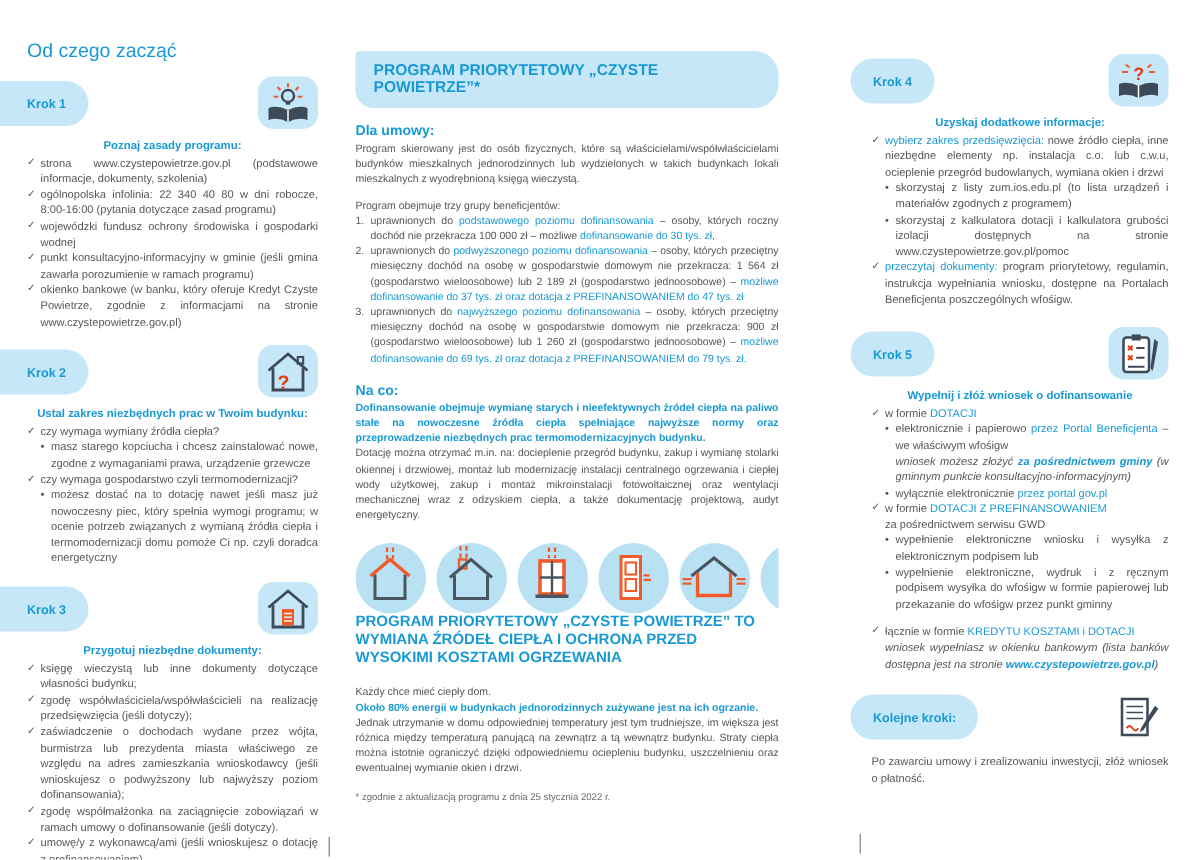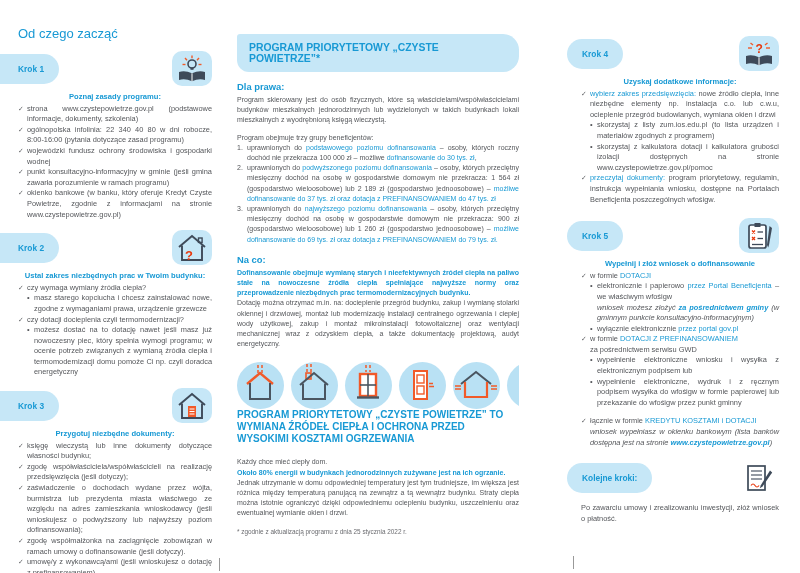--- a/index.html
+++ b/index.html
@@ -114,21 +114,21 @@
   <div class="chk">
       <span class="mark">✓</span>
       <span class="txt">czy wymaga wymiany źródła ciepła?</span>
     </div>
   <div class="sub">
       <span class="mark">•</span>
       <span class="txt">masz starego kopciucha i chcesz zainstalować nowe, zgodne z wymaganiami prawa, urządzenie grzewcze</span>
     </div>
   <div class="chk">
       <span class="mark">✓</span>
-      <span class="txt">czy dotacji docieplenia czyli termomodernizacji?</span>
+      <span class="txt">czy wymaga gospodarstwo czyli termomodernizacji?</span>
     </div>
   <div class="sub">
       <span class="mark">•</span>
       <span class="txt">możesz dostać na to dotację nawet jeśli masz już nowoczesny piec, który spełnia wymogi programu; w ocenie potrzeb związanych z wymianą źródła ciepła i termomodernizacji domu pomoże Ci np. czyli doradca energetyczny</span>
     </div>
 
   <div class="krok-row">
     <div class="krok-pill">Krok 3</div>
     <div class="icon-box">
       <svg width="32" height="30" viewBox="0 0 32 30">
@@ -162,21 +162,21 @@
     </div>
   <div class="chk">
       <span class="mark">✓</span>
       <span class="txt">umowę/y z wykonawcą/ami (jeśli wnioskujesz o dotację z prefinansowaniem)</span>
     </div>
 </div>
 
 <div class="col col-mid">
   <div class="mid-banner">PROGRAM PRIORYTETOWY „CZYSTE POWIETRZE”*</div>
 
-  <div class="mid-h">Dla prawa:</div>
+  <div class="mid-h">Dla umowy:</div>
   <div class="p">Program skierowany jest do osób fizycznych, które są właścicielami/współwłaścicielami budynków mieszkalnych jednorodzinnych lub wydzielonych w takich budynkach lokali mieszkalnych z wyodrębnioną księgą wieczystą.</div>
   <div class="p">Program obejmuje trzy grupy beneficjentów:</div>
   <div class="num-item">
       <span class="num">1.</span>
       <span class="txt"><span class="seg-n">uprawnionych do </span><span class="seg-b">podstawowego poziomu dofinansowania</span><span class="seg-n"> – osoby, których roczny dochód nie przekracza 100 000 zł – możliwe </span><span class="seg-b">dofinansowanie do 30 tys. zł</span><span class="seg-n">,</span></span>
     </div>
   <div class="num-item">
       <span class="num">2.</span>
       <span class="txt"><span class="seg-n">uprawnionych do </span><span class="seg-b">podwyższonego poziomu dofinansowania</span><span class="seg-n"> – osoby, których przeciętny miesięczny dochód na osobę w gospodarstwie domowym nie przekracza: 1 564 zł (gospodarstwo wieloosobowe) lub 2 189 zł (gospodarstwo jednoosobowe) – </span><span class="seg-b">możliwe dofinansowanie do 37 tys. zł oraz dotacja z PREFINANSOWANIEM do 47 tys. zł</span></span>
     </div>

